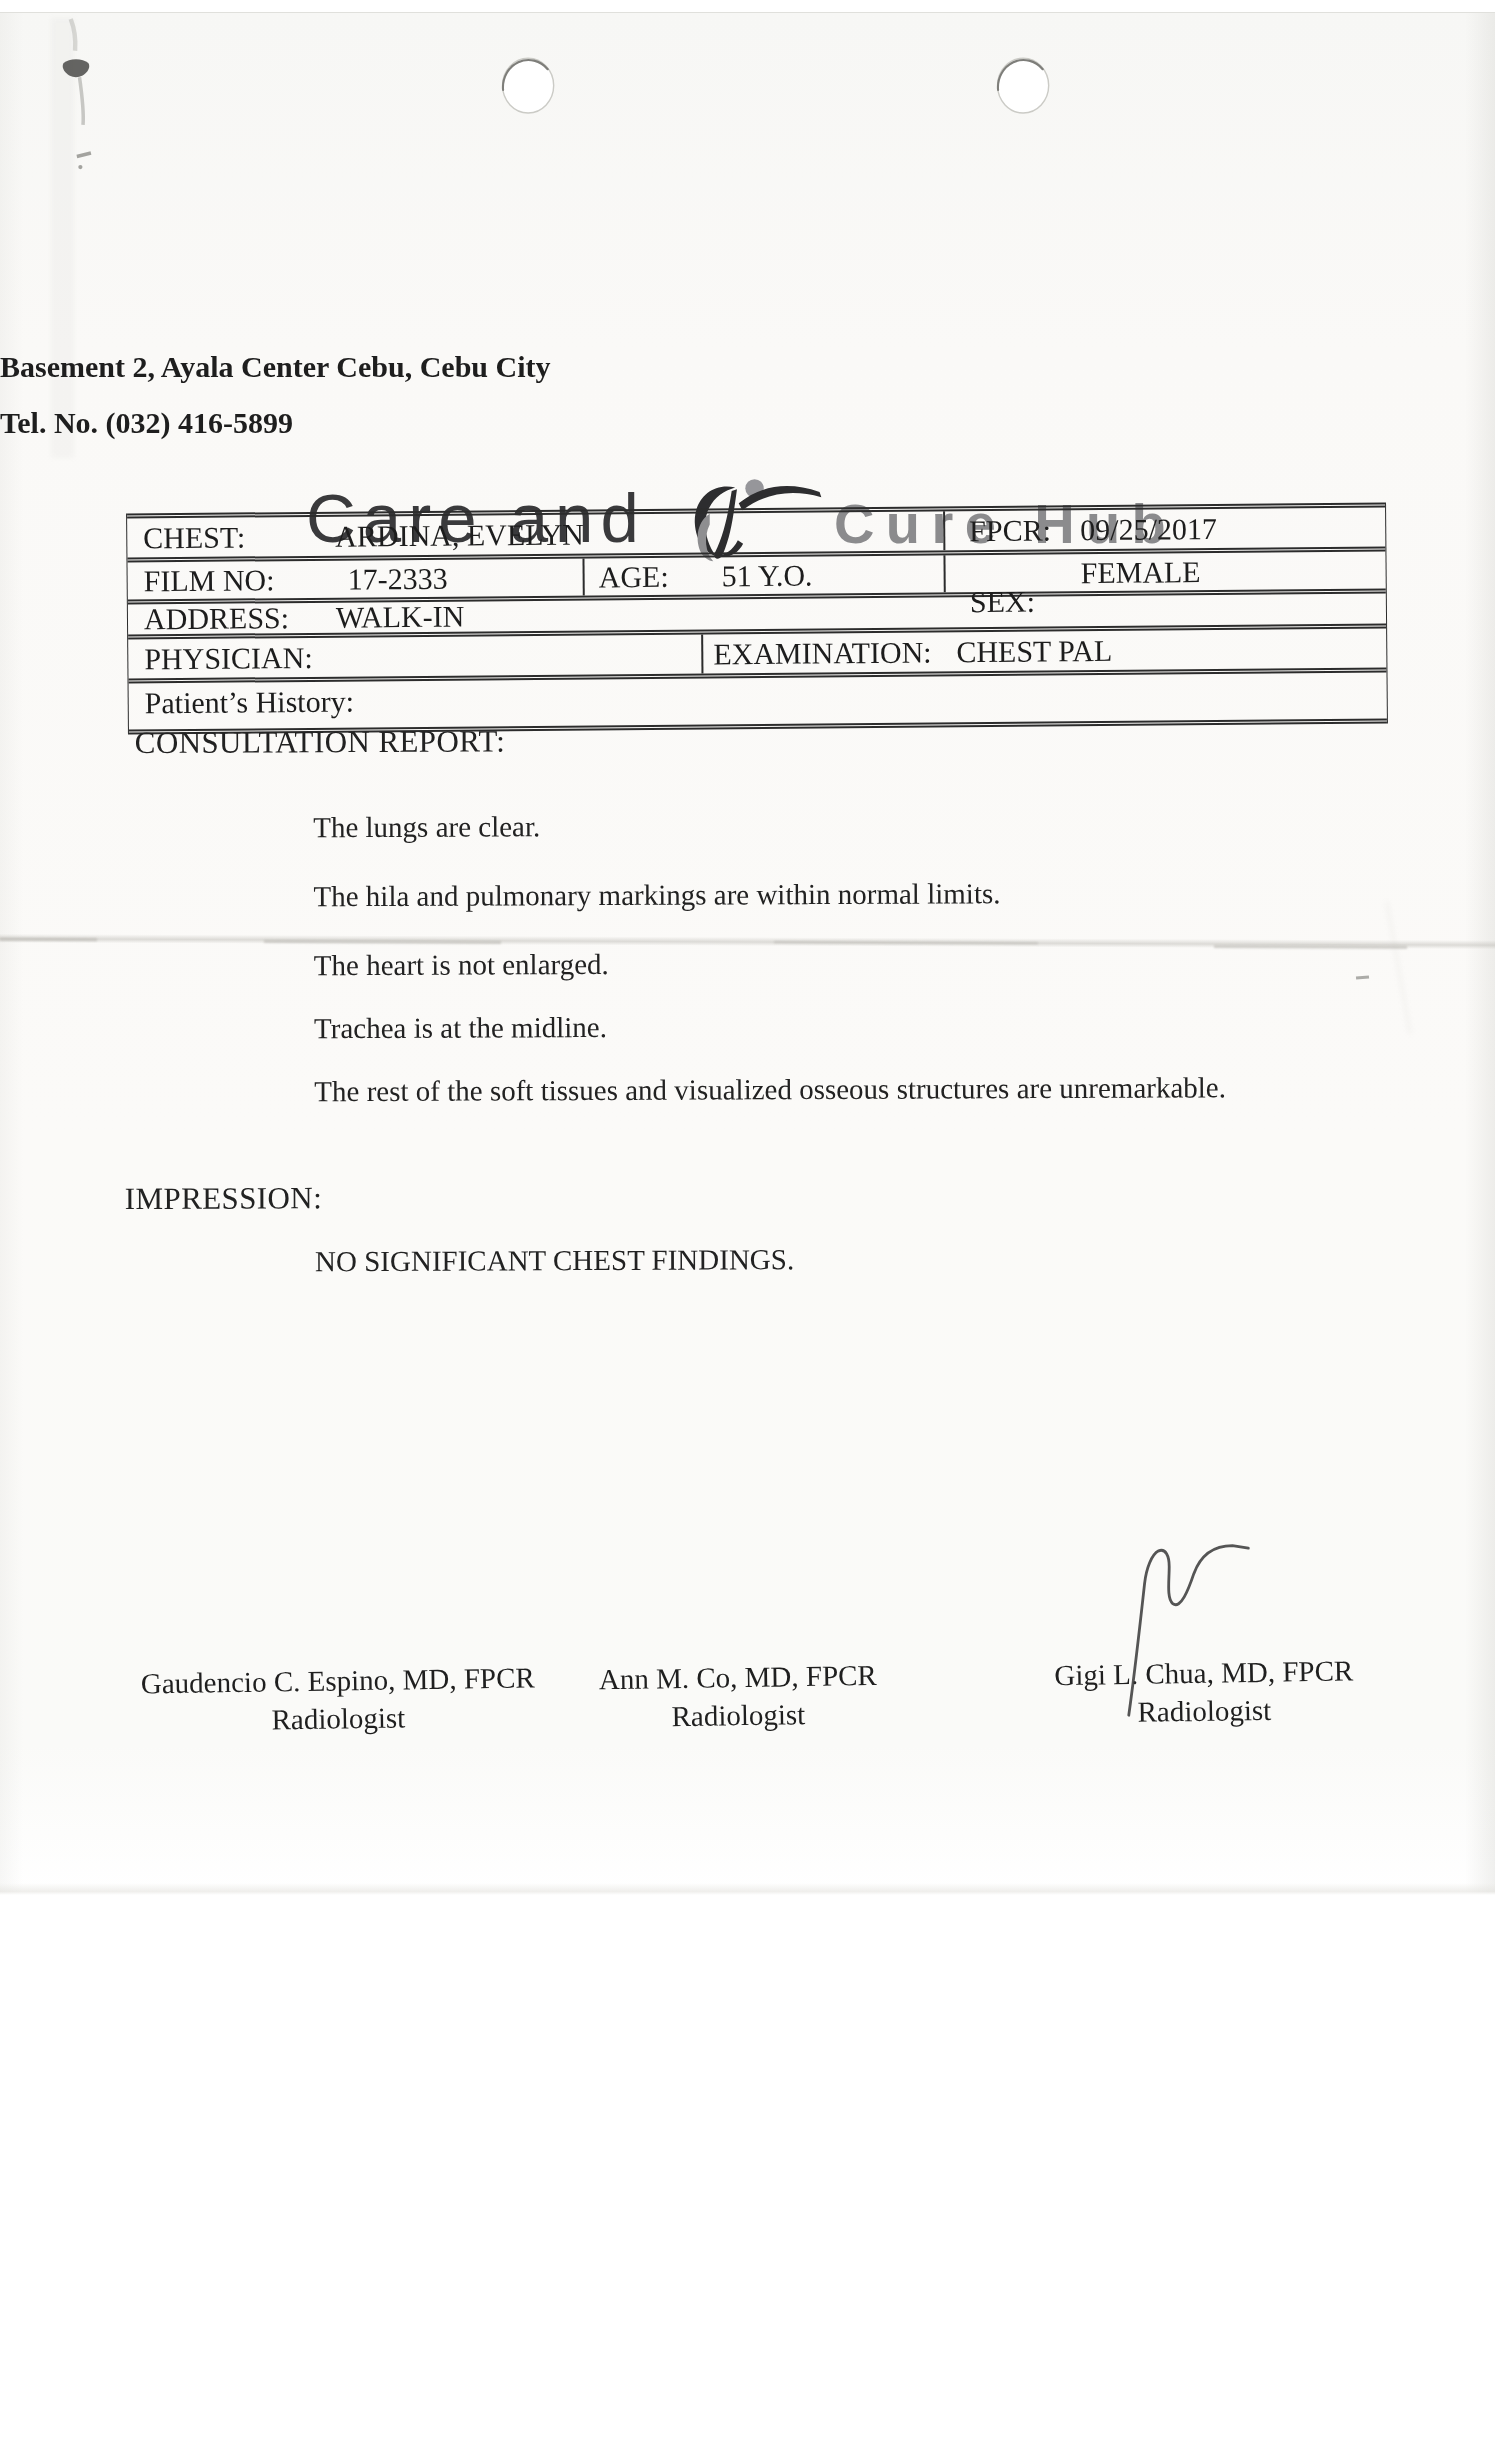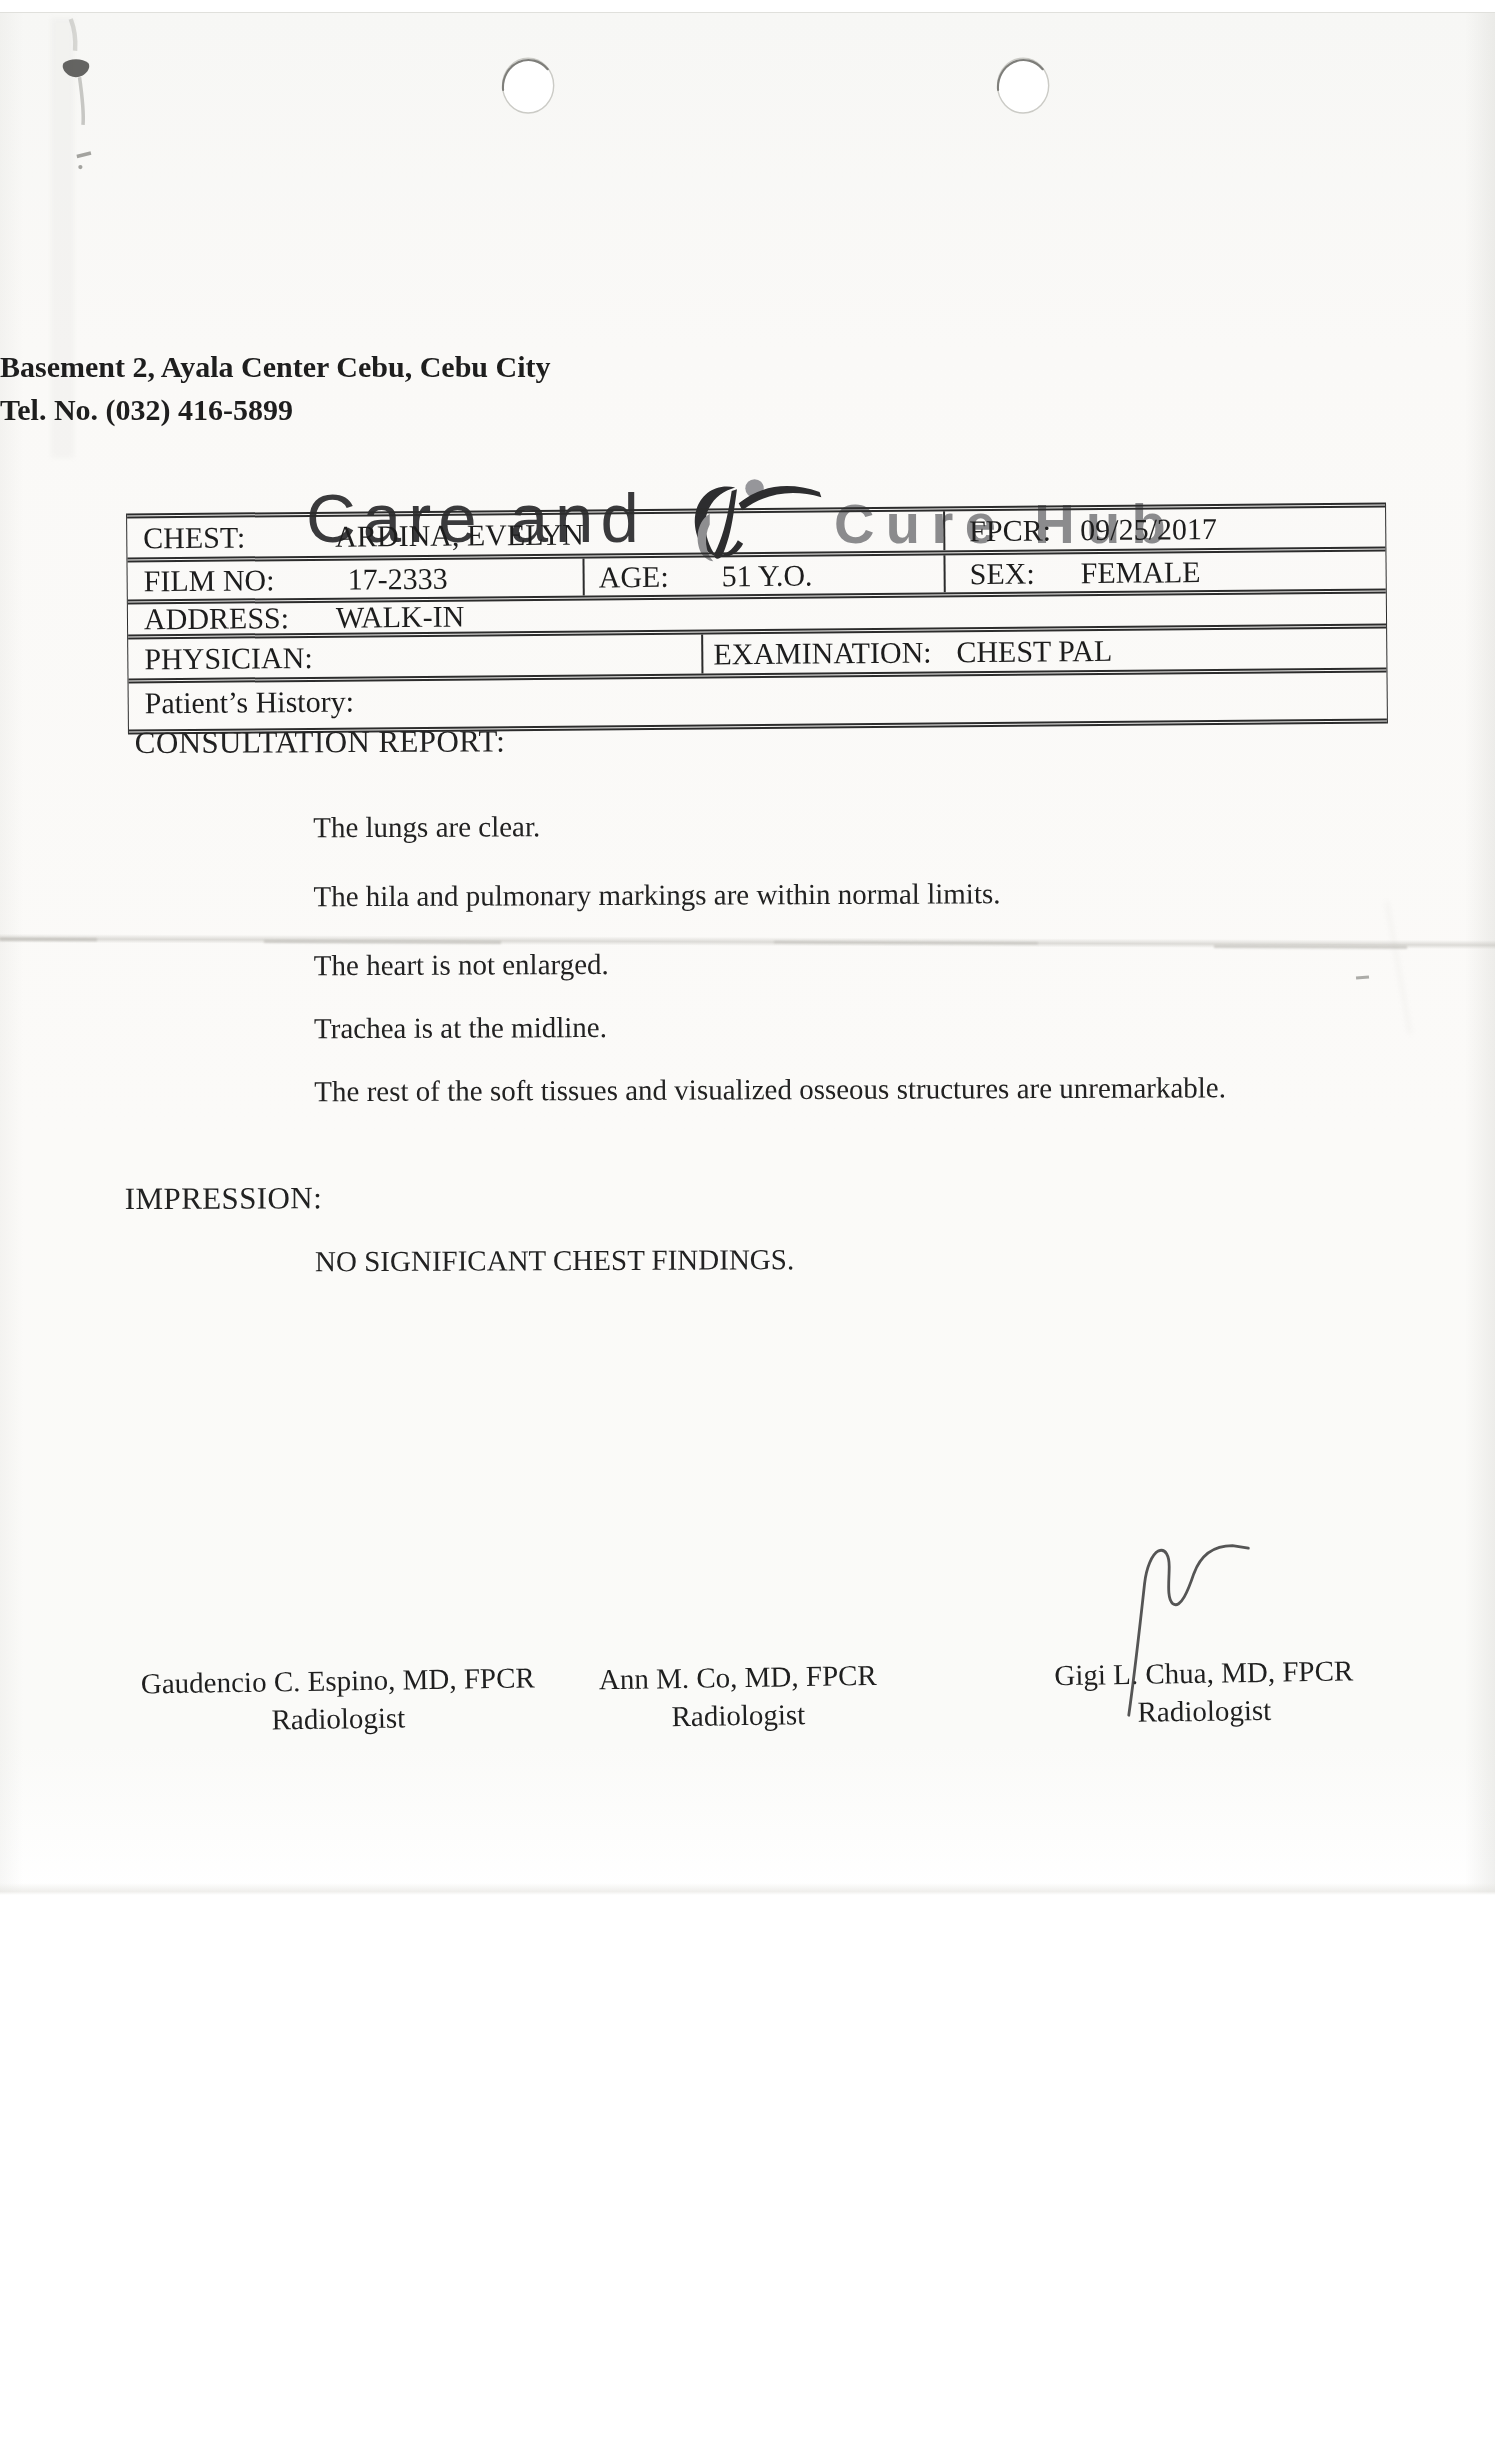--- a/index.html
+++ b/index.html
@@ -82,38 +82,38 @@
       <circle cx="78" cy="23" r="10.5" fill="#96969a"></circle>
       <path d="M60 40 C 86 19, 117 15, 152 27 L 154 33 C 119 23, 89 29, 64 48 Z" fill="#2d2d2f"></path>
       <path d="M56 22 C 29 16, 9 36, 10 62 C 11 84, 23 96, 34 100 C 21 82, 19 60, 26 46 C 33 32, 43 26, 56 22 Z" fill="#2d2d2f"></path>
       <path d="M58 24 C 54 52, 52 74, 42 98 C 38 106, 30 104, 33 96 C 44 74, 48 50, 52 26 Z" fill="#2d2d2f"></path>
       <path d="M34 100 C 46 104, 59 98, 65 86 L 59 82 C 53 94, 44 99, 34 100 Z" fill="#2d2d2f"></path>
       <path d="M27 52 C 14 60, 10 78, 16 94 C 19 101, 26 106, 31 106 C 22 96, 20 78, 27 64 Z" fill="#8e8e90"></path>
     </svg>
     <div class="brand-cure">Cure Hub</div>
   </div>
   <div class="addr" style="top:350px;">Basement 2, Ayala Center Cebu, Cebu City</div>
-  <div class="addr" style="top:393px;">Tel. No. (032) 416-5899</div>
+  <div class="addr" style="top:406px;">Tel. No. (032) 416-5899</div>
 
   <div id="ptable">
     <div class="prow first" style="height:39px;line-height:39px;">
       <span style="left:16px;">CHEST:</span>
       <span style="left:208px;">ARDINA, EVELYN</span>
       <div class="vline" style="left:816px;"></div>
       <span style="left:842px;">FPCR:</span>
       <span style="left:953px;">09/25/2017</span>
     </div>
     <div class="prow" style="height:37px;line-height:37px;">
       <span style="left:16px;">FILM NO:</span>
       <span style="left:220px;">17-2333</span>
       <div class="vline" style="left:455px;"></div>
       <span style="left:471px;">AGE:</span>
       <span style="left:594px;">51 Y.O.</span>
       <div class="vline" style="left:816px;"></div>
-      <span style="left:842px;">SEX:</span>
+      <span style="left:842px;margin-top:28px;">SEX:</span>
       <span style="left:953px;">FEMALE</span>
     </div>
     <div class="prow" style="height:30px;line-height:30px;">
       <span style="left:16px;">ADDRESS:</span>
       <span style="left:208px;">WALK-IN</span>
     </div>
     <div class="prow" style="height:39px;line-height:39px;">
       <span style="left:16px;">PHYSICIAN:</span>
       <div class="vline" style="left:573px;"></div>
       <span style="left:585px;">EXAMINATION:</span>

